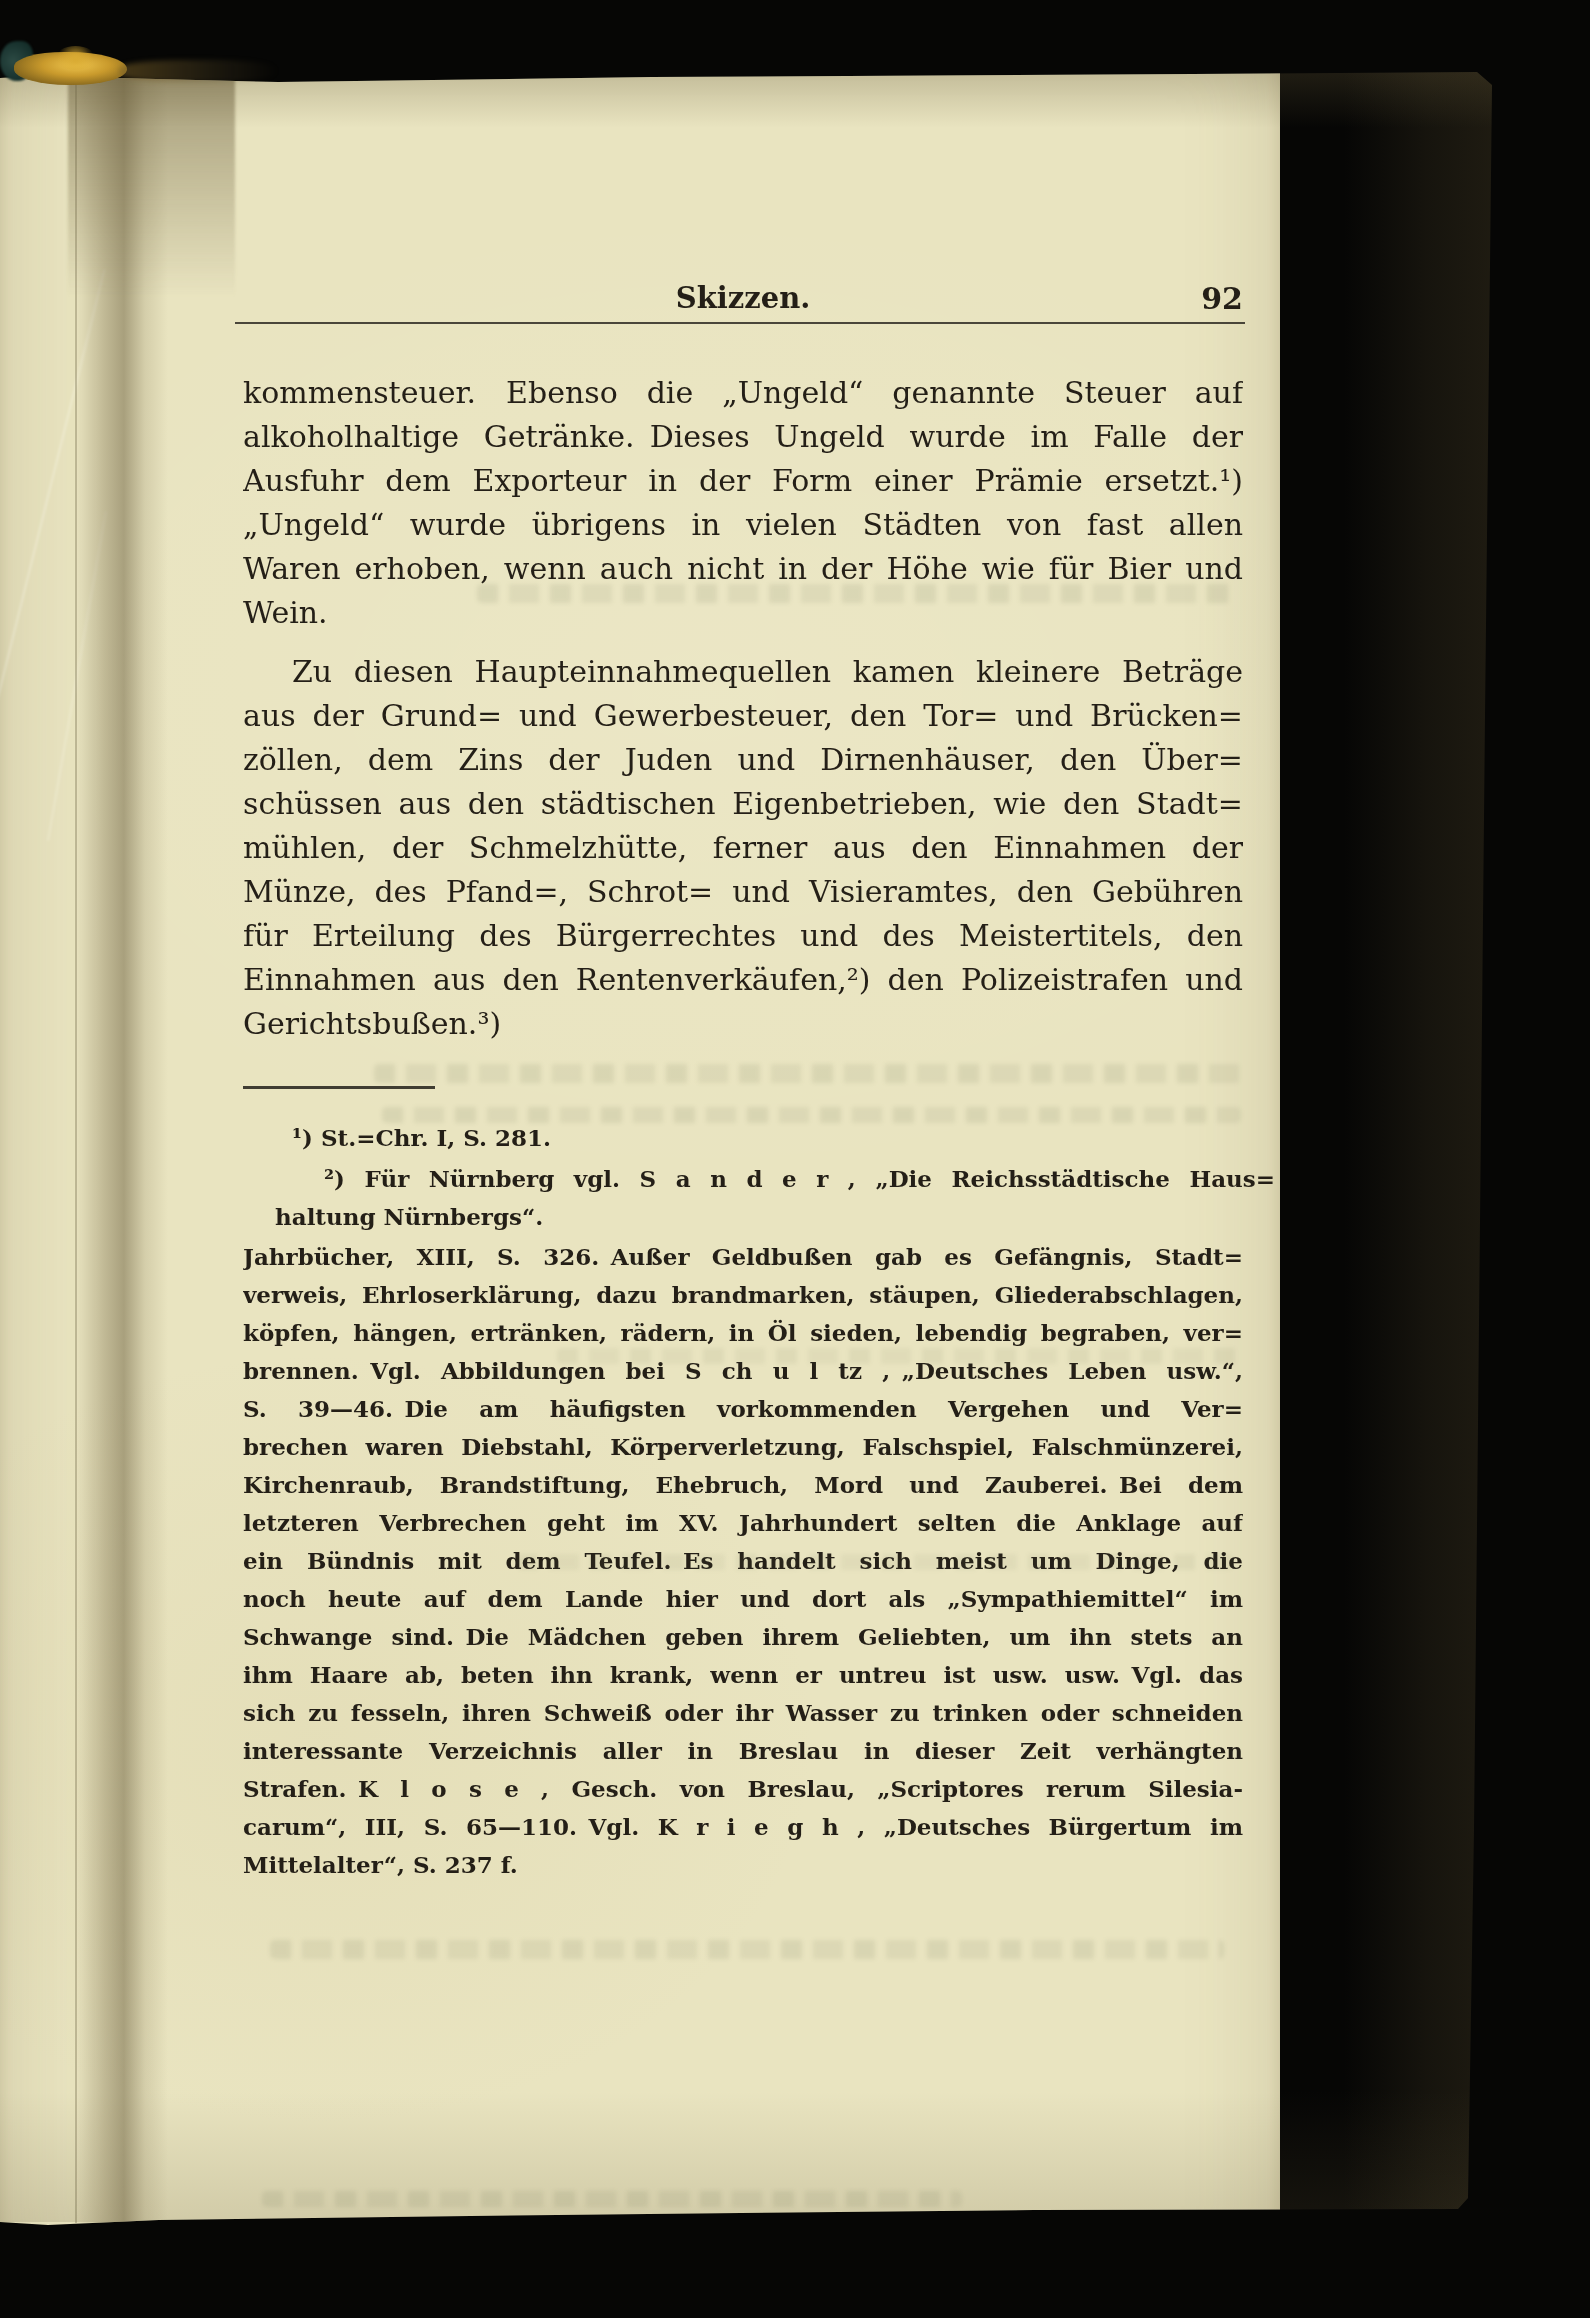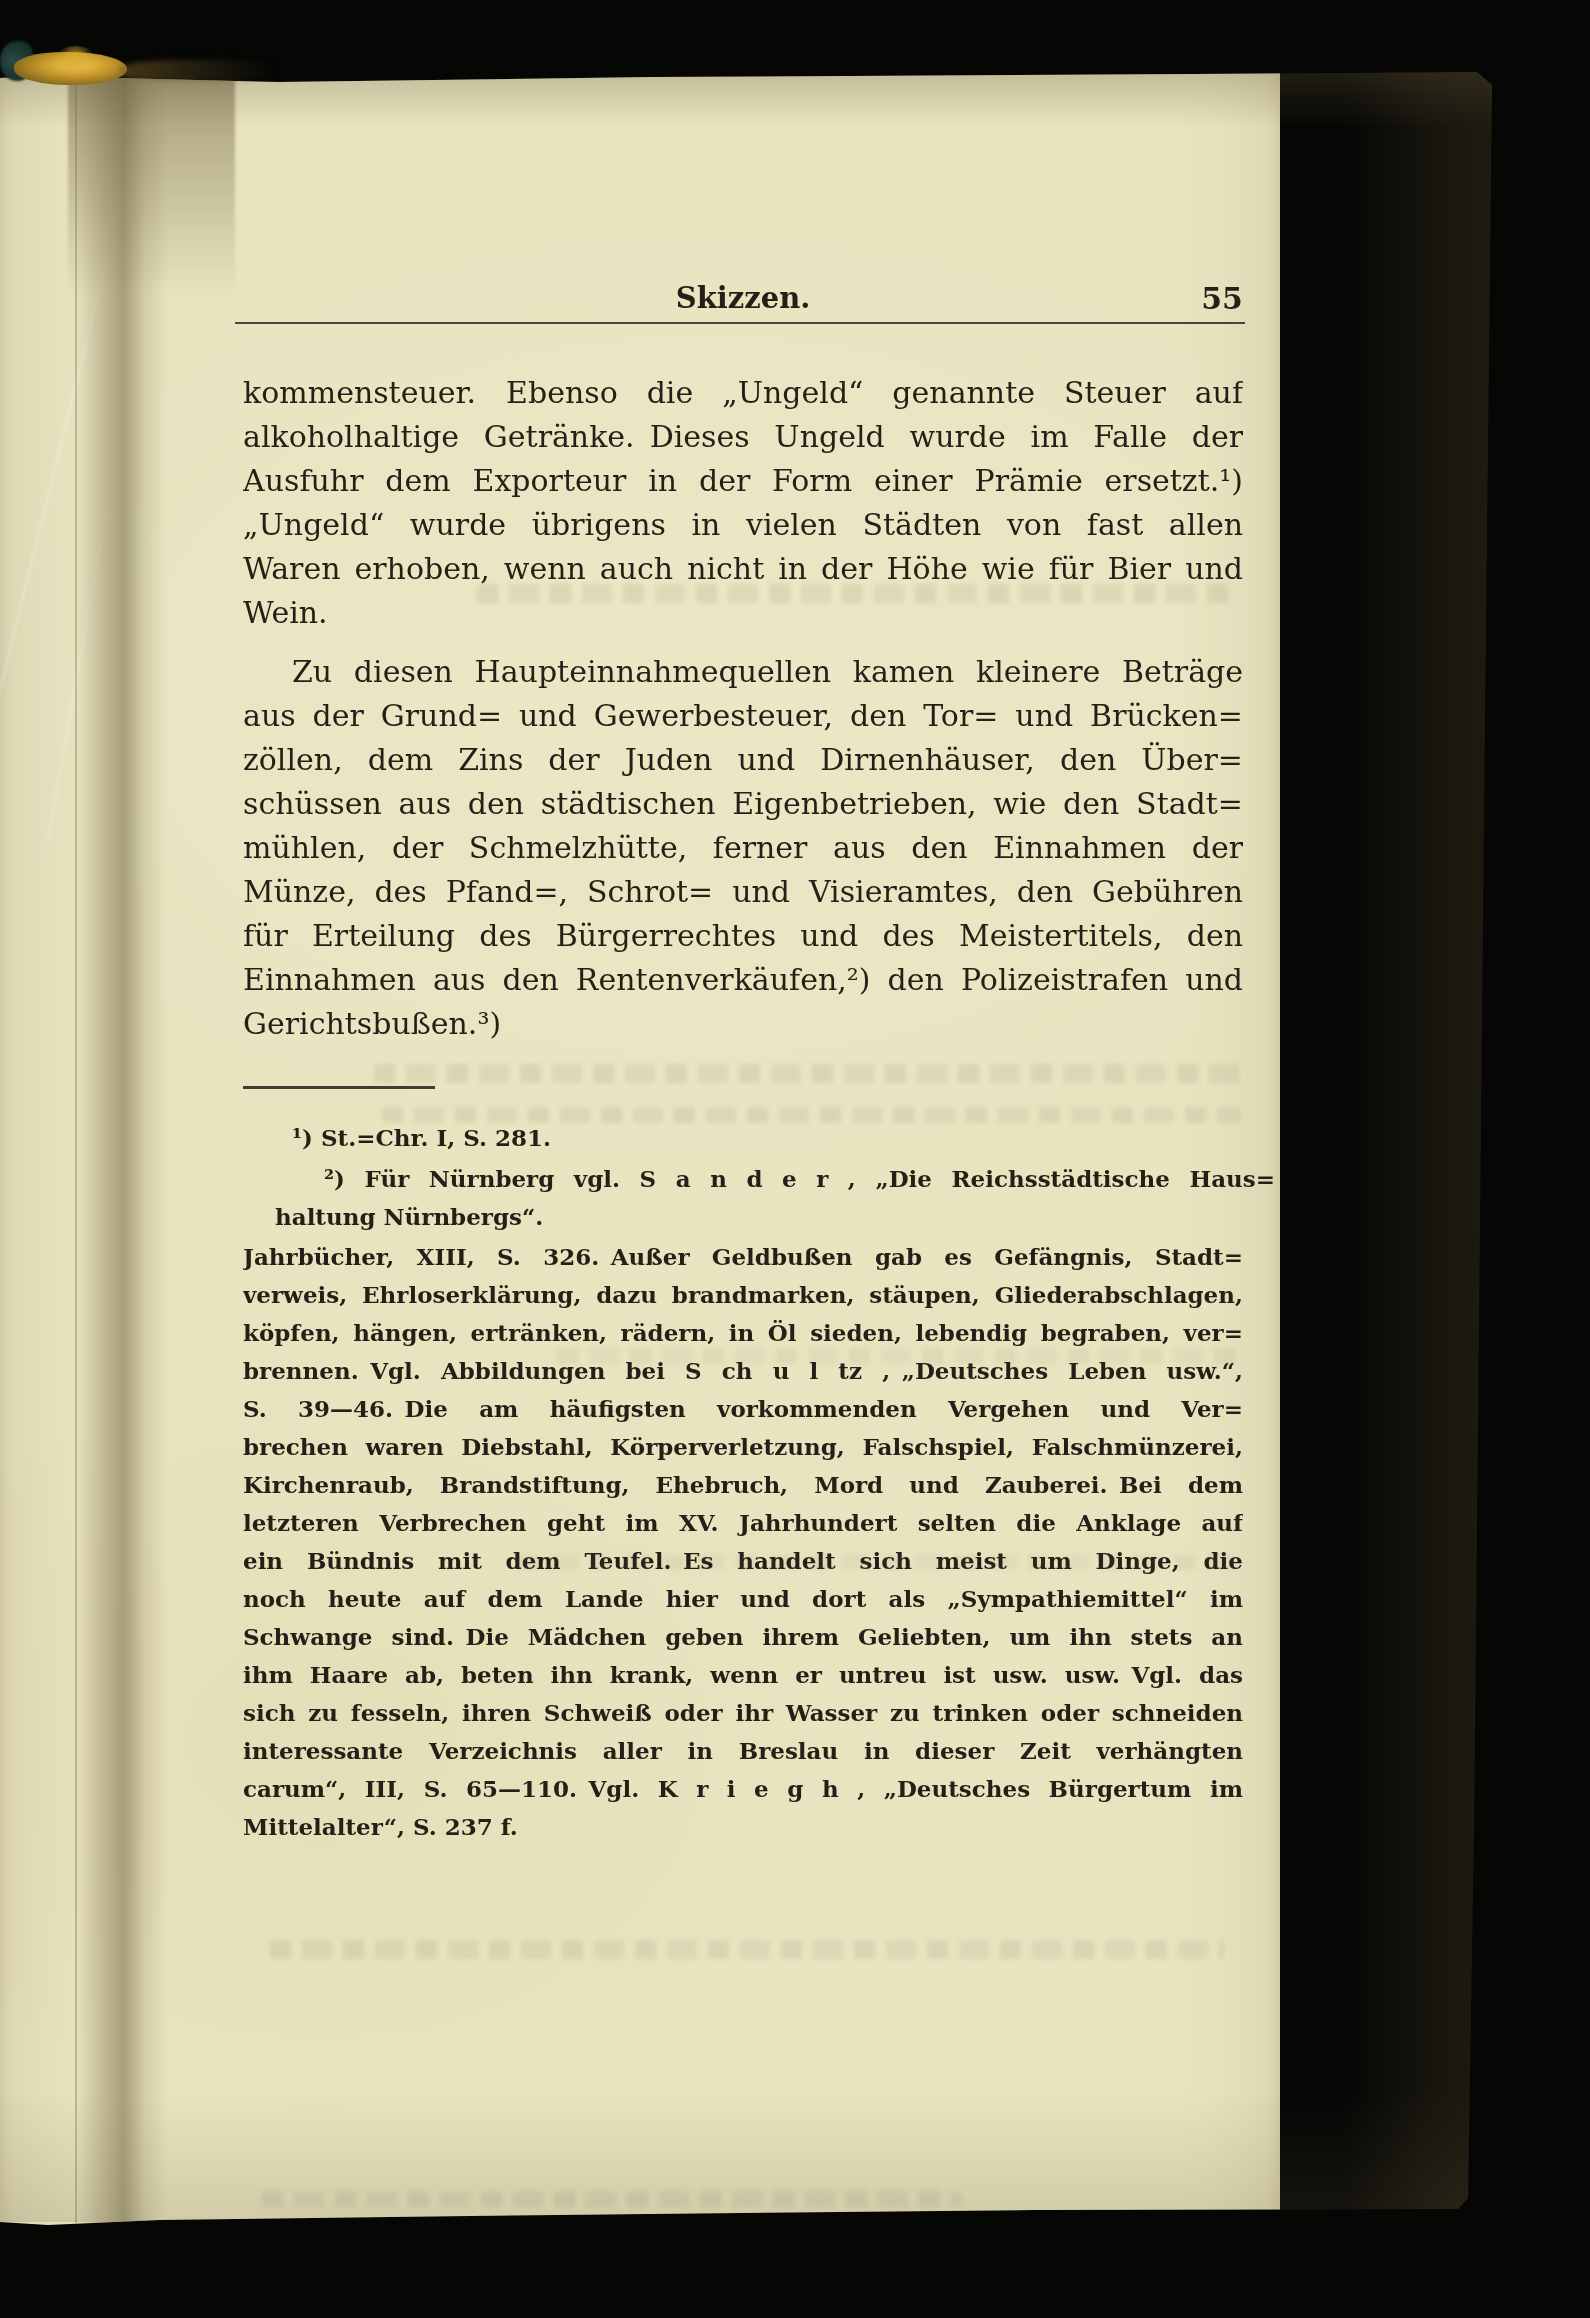--- a/index.html
+++ b/index.html
@@ -94,21 +94,21 @@
   <div class="page">
 
     <div class="edge-top"></div>
     <div class="edge-right"></div>
     <div class="edge-bottom"></div>
 
     <div class="scratch"></div>
     <div class="scratch2"></div>
 
     <div class="running-title">Skizzen.</div>
-    <div class="page-number">55</div>
+    <div class="page-number">92</div>
     <div class="header-rule"></div>
 
     <div class="para" id="para-1">
         <div class="line">kommensteuer. Ebenso die „Ungeld“ genannte Steuer auf</div>
         <div class="line">alkoholhaltige Getränke. Dieses Ungeld wurde im Falle der</div>
         <div class="line">Ausfuhr dem Exporteur in der Form einer Prämie ersetzt.¹)</div>
         <div class="line">„Ungeld“ wurde übrigens in vielen Städten von fast allen</div>
         <div class="line">Waren erhoben, wenn auch nicht in der Höhe wie für Bier und</div>
         <div class="line last">Wein.</div>
       </div>
@@ -140,20 +140,21 @@
         <div class="line">S. 39—46. Die am häufigsten vorkommenden Vergehen und Ver=</div>
         <div class="line">brechen waren Diebstahl, Körperverletzung, Falschspiel, Falschmünzerei,</div>
         <div class="line">Kirchenraub, Brandstiftung, Ehebruch, Mord und Zauberei. Bei dem</div>
         <div class="line">letzteren Verbrechen geht im XV. Jahrhundert selten die Anklage auf</div>
         <div class="line">ein Bündnis mit dem Teufel. Es handelt sich meist um Dinge, die</div>
         <div class="line">noch heute auf dem Lande hier und dort als „Sympathiemittel“ im</div>
         <div class="line">Schwange sind. Die Mädchen geben ihrem Geliebten, um ihn stets an</div>
         <div class="line">ihm Haare ab, beten ihn krank, wenn er untreu ist usw. usw. Vgl. das</div>
         <div class="line">sich zu fesseln, ihren Schweiß oder ihr Wasser zu trinken oder schneiden</div>
         <div class="line">interessante Verzeichnis aller in Breslau in dieser Zeit verhängten</div>
+        <div class="line">Strafen. K l o s e , Gesch. von Breslau, „Scriptores rerum Silesia-</div>
         <div class="line">carum“, III, S. 65—110. Vgl. K r i e g h , „Deutsches Bürgertum im</div>
         <div class="line last">Mittelalter“, S. 237 f.</div>
       </div>
 
     <div class="ghost" style="left:477px;top:584px;width:755px;"></div>
     <div class="ghost" style="left:374px;top:1064px;width:867px;"></div>
     <div class="ghost" style="left:382px;top:1107px;width:859px;height:16px;"></div>
     <div class="ghost" style="left:557px;top:1348px;width:684px;height:16px;opacity:.35;"></div>
     <div class="ghost" style="left:517px;top:1554px;width:716px;height:16px;opacity:.35;"></div>
     <div class="ghost" style="left:270px;top:1940px;width:954px;"></div>

